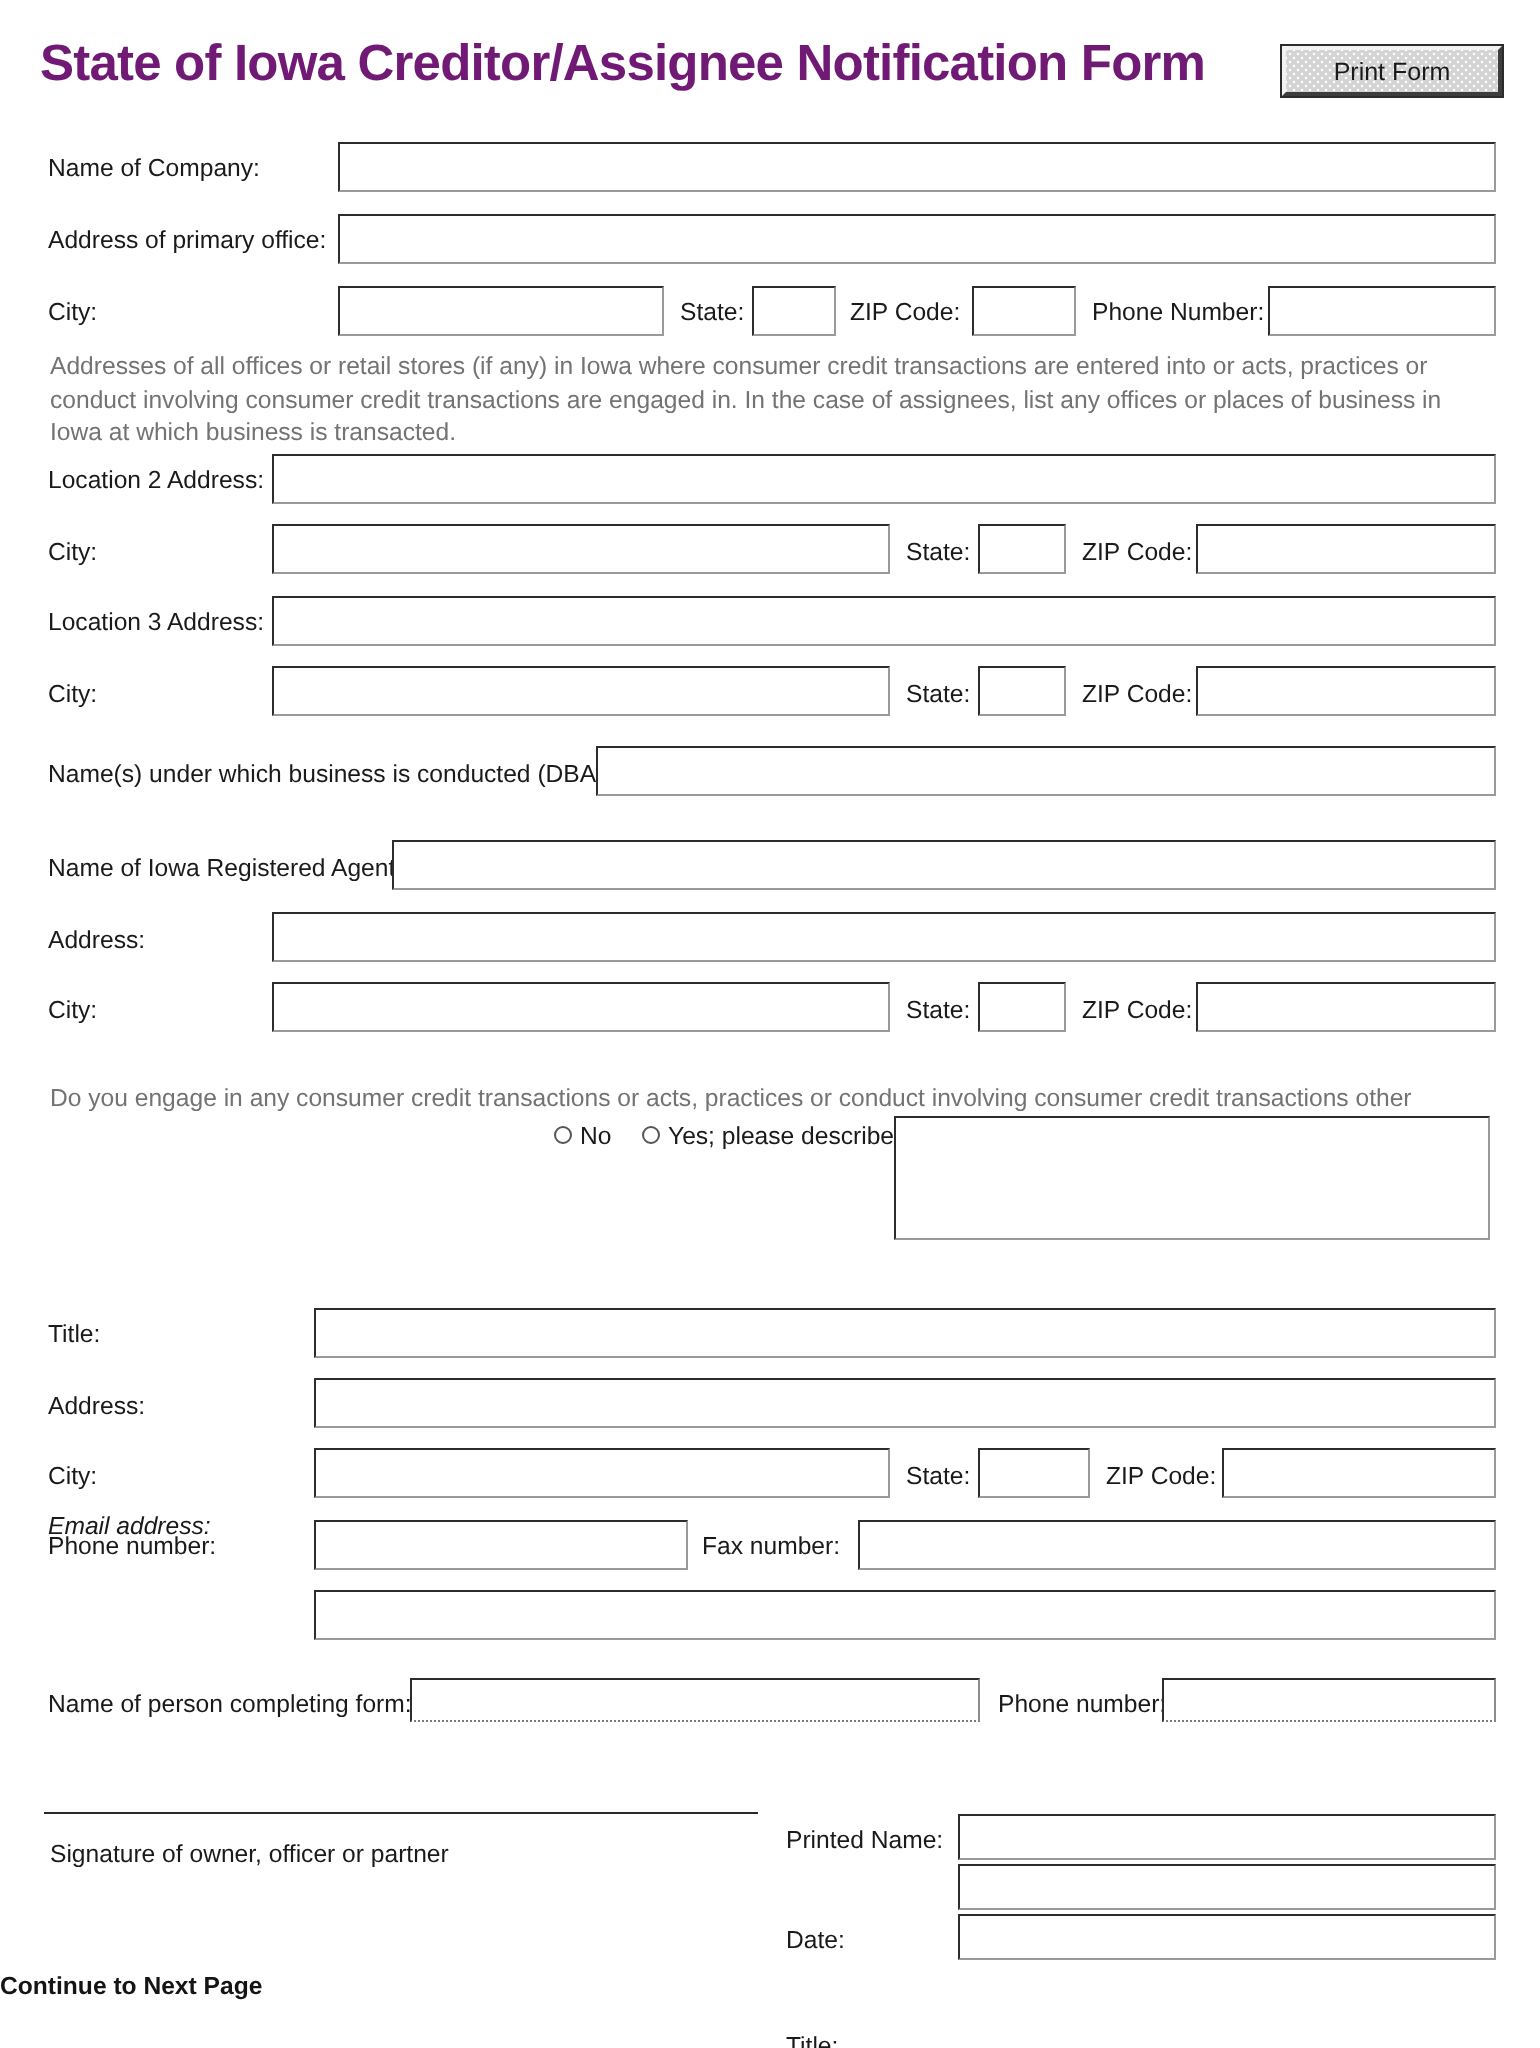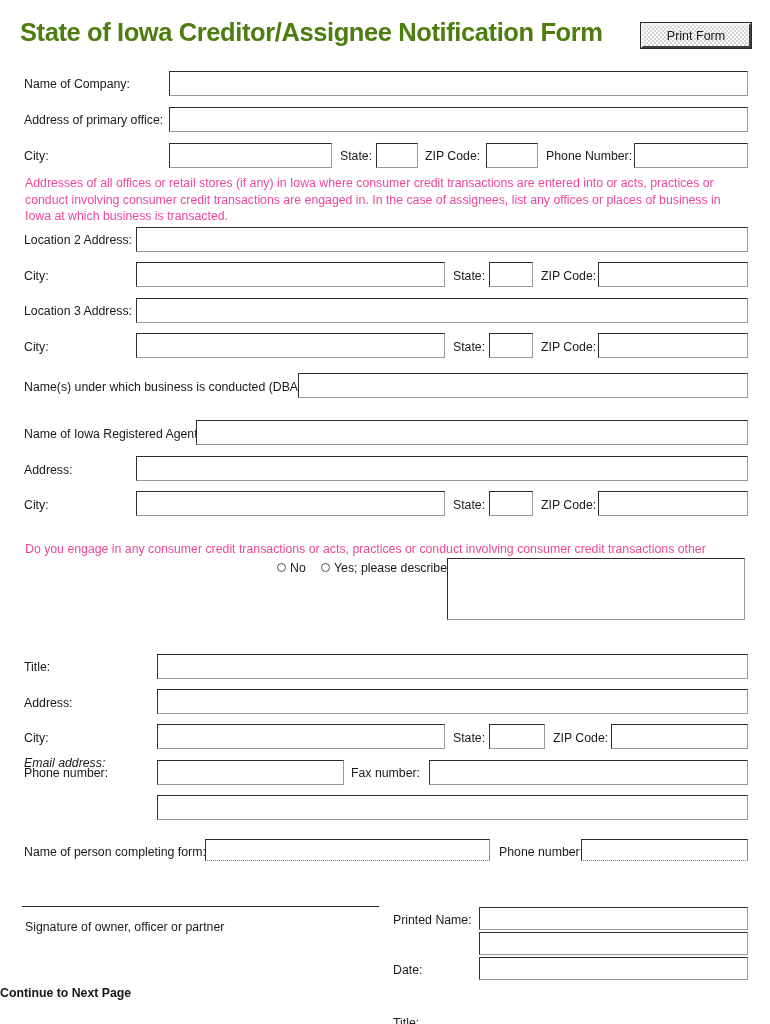--- a/index.html
+++ b/index.html
@@ -24,21 +24,21 @@
   }
 
   
   .title {
     position: absolute;
     left: 20px;
     top: 18px;
     font-size: 25.5px;
     font-weight: bold;
     letter-spacing: -0.4px;
-    color: #4d7c0f;
+    color: #701a75;
     white-space: nowrap;
   }
 
   .print-btn {
     position: absolute;
     left: 641px;
     top: 23px;
     width: 110px;
     height: 25px;
     background-color: #d4d4d4;
@@ -66,21 +66,21 @@
     position: absolute;
     font-size: 12.3px;
     color: #1a1a1a;
     white-space: nowrap;
     line-height: 14px;
   }
 
   .para {
     position: absolute;
     font-size: 12.3px;
-    color: #ec4899;
+    color: #737373;
     line-height: 16.5px;
   }
 
   
   .fld {
     position: absolute;
     box-sizing: border-box;
     background: #ffffff;
     border-top: 1.4px solid #2d2d2d;
     border-left: 1.4px solid #2d2d2d;

